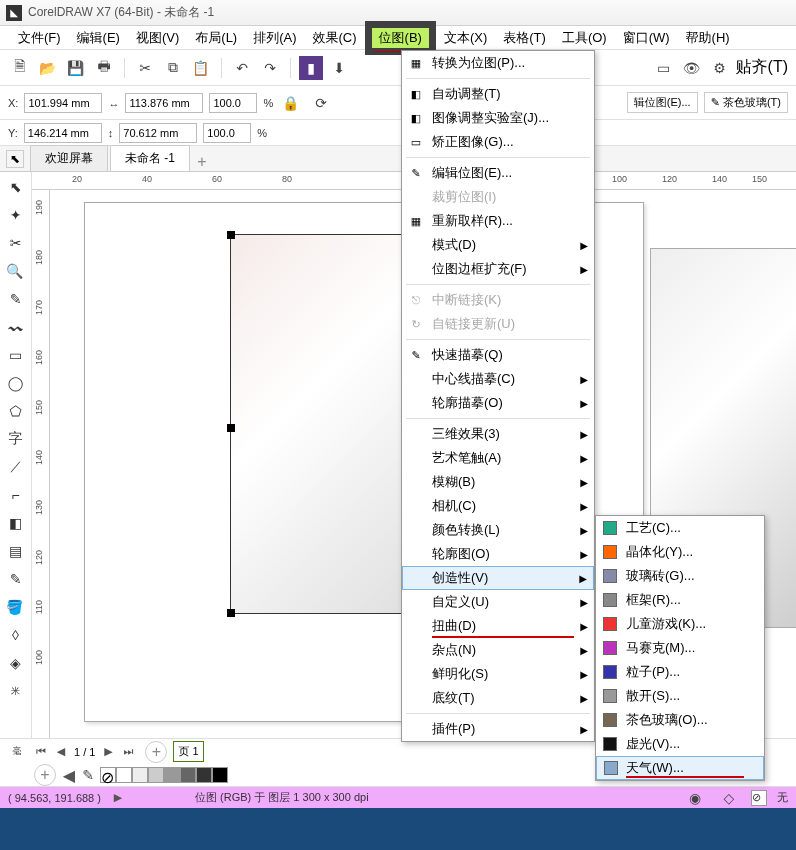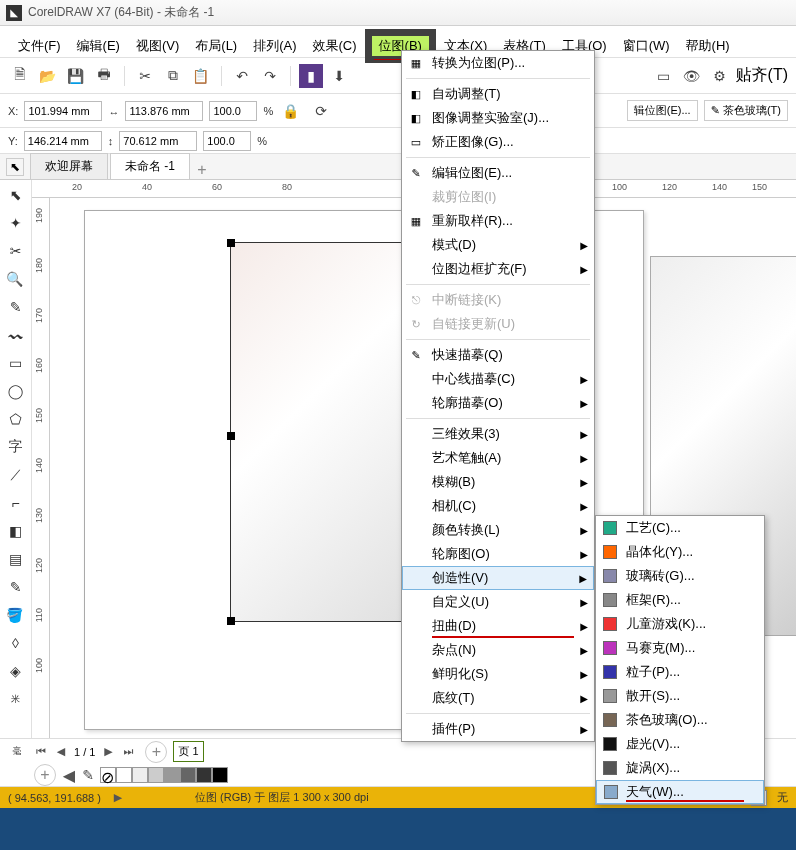--- a/index.html
+++ b/index.html
@@ -1,20 +1,20 @@
 <!DOCTYPE html>
 <html><head>
 <meta charset="utf-8">
 <style>
 * { box-sizing: border-box; margin: 0; padding: 0; font-family: "Microsoft YaHei", "SimSun", Arial, sans-serif; }
 body { width: 796px; height: 850px; background: #1a4a7a; overflow: hidden; position: relative; }
 .app { background: #fff; width: 796px; height: 808px; display: flex; flex-direction: column; }
 .titlebar { height: 26px; background: linear-gradient(#fafafa,#f0f0f0); display: flex; align-items: center; padding: 0 6px; font-size: 12px; color: #555; border-bottom: 1px solid #d0d0d0; }
 .titlebar .logo { width: 16px; height: 16px; background: #333; margin-right: 6px; display: inline-flex; align-items: center; justify-content: center; color: #fff; font-size: 10px; }
-.menubar { height: 24px; background: #fff; display: flex; align-items: center; padding: 0 10px; border-bottom: 1px solid #e0e0e0; margin-top: 8px; }
+.menubar { height: 24px; background: #fff; display: flex; align-items: center; padding: 0 10px; border-bottom: 1px solid #e0e0e0; }
 .menubar .mitem { font-size: 13px; padding: 2px 8px; cursor: default; position: relative; }
 .menubar .mitem.open { background: #bef264; border: 7px solid #404040; padding: 1px 7px; }
 .menubar .mitem .ul { border-bottom: 1.5px solid #b00; position: absolute; left: 2px; right: 2px; bottom: -4px; }
 .toolbar { height: 36px; background: #fff; display: flex; align-items: center; padding: 0 8px; gap: 4px; border-bottom: 1px solid #e0e0e0; }
 .tbtn { width: 24px; height: 24px; display: inline-flex; align-items: center; justify-content: center; font-size: 14px; color: #444; }
 .tsep { width: 1px; height: 20px; background: #ddd; margin: 0 4px; }
 .propbar { height: 34px; background: #fff; display: flex; align-items: center; padding: 0 8px; font-size: 12px; border-bottom: 1px solid #e0e0e0; gap: 6px; }
 .propbar input { width: 78px; height: 20px; font-size: 11px; border: 1px solid #bbb; padding: 0 3px; }
 .propbar .lbl { font-size: 11px; color: #333; }
 .tabbar { height: 26px; background: #f5f5f5; display: flex; align-items: flex-end; padding-left: 30px; border-bottom: 1px solid #ccc; position: relative; }
@@ -33,21 +33,21 @@
 .canvas { position: absolute; left: 18px; top: 18px; right: 0; bottom: 0; background: #fff; }
 .page { position: absolute; left: 34px; top: 12px; width: 560px; height: 520px; background: #fff; box-shadow: 2px 2px 4px rgba(0,0,0,0.15); border: 1px solid #aaa; }
 .bitmap { position: absolute; left: 180px; top: 44px; width: 210px; height: 380px; background: linear-gradient(135deg,#f5ebe8,#fff 40%,#ddd); border: 1px solid #333; }
 .bitmap2 { position: absolute; left: 600px; top: 58px; width: 160px; height: 380px; background: linear-gradient(135deg,#eee,#fff 40%,#ccc); border: 1px solid #aaa; }
 .handle { width: 8px; height: 8px; background: #000; position: absolute; }
 .pager { height: 26px; background: #fff; border-top: 1px solid #ddd; display: flex; align-items: center; font-size: 11px; padding: 0 6px; gap: 6px; }
 .pgbtn { width: 14px; text-align: center; color: #555; }
 .palette { height: 22px; display: flex; align-items: center; padding-left: 30px; gap: 0; }
 .swatch { width: 16px; height: 16px; border: 1px solid #999; }
 .addpg { width: 22px; height: 22px; border: 1px solid #ccc; border-radius: 11px; display: flex; align-items: center; justify-content: center; font-size: 16px; color: #888; margin-left: 4px; }
-.statusbar { height: 22px; background: #eab308; border-top: 1px solid #ddd; display: flex; align-items: center; font-size: 11px; padding: 0 8px; gap: 10px; color: #333; }
+.statusbar { height: 22px; background: #f0abfc; border-top: 1px solid #ddd; display: flex; align-items: center; font-size: 11px; padding: 0 8px; gap: 10px; color: #333; }
 .dropdown { position: absolute; background: #fff; border: 1px solid #999; box-shadow: 2px 2px 6px rgba(0,0,0,0.25); font-size: 13px; z-index: 100; }
 .dropdown .ditem { height: 24px; display: flex; align-items: center; padding: 0 20px 0 30px; position: relative; white-space: nowrap; }
 .dropdown .ditem.disabled { color: #aaa; }
 .dropdown .ditem.hover { background: #e5f1fb; border: 1px solid #7ab5e0; padding: 0 19px 0 29px; }
 .dropdown .ditem .dicon { position: absolute; left: 6px; width: 16px; height: 16px; display: flex; align-items: center; justify-content: center; font-size: 11px; }
 .dropdown .ditem .arrow { position: absolute; right: 6px; font-size: 10px; }
 .dropdown .dsep { height: 1px; background: #ddd; margin: 3px 4px; }
 .dropdown .redline { position: absolute; height: 2px; background: #c00; }
 #menu1 { left: 401px; top: 50px; width: 194px; }
 #menu2 { left: 595px; top: 515px; width: 170px; }
@@ -399,26 +399,20 @@
         <span class="sicon" style="background: rgb(119, 102, 85); border: 1px solid rgb(102, 102, 102);"></span>
       </span>
       <span>茶色玻璃(O)...</span>
     </div>
     <div class="ditem">
       <span class="dicon">
         <span class="sicon" style="background: rgb(17, 17, 17); border: 1px solid rgb(102, 102, 102);"></span>
       </span>
       <span>虚光(V)...</span>
     </div>
-    <div class="ditem">
-      <span class="dicon">
-        <span class="sicon" style="background: rgb(85, 85, 85); border: 1px solid rgb(102, 102, 102);"></span>
-      </span>
-      <span>旋涡(X)...</span>
-    </div>
     <div class="ditem hover">
       <span class="dicon">
         <span class="sicon" style="background: rgb(136, 170, 204); border: 1px solid rgb(102, 102, 102);"></span>
       </span>
       <span>天气(W)...</span>
     </div>
     <div class="redline" style="left: 30px; right: 20px; bottom: 2px;"></div>
   </div>
 
 </body></html>

